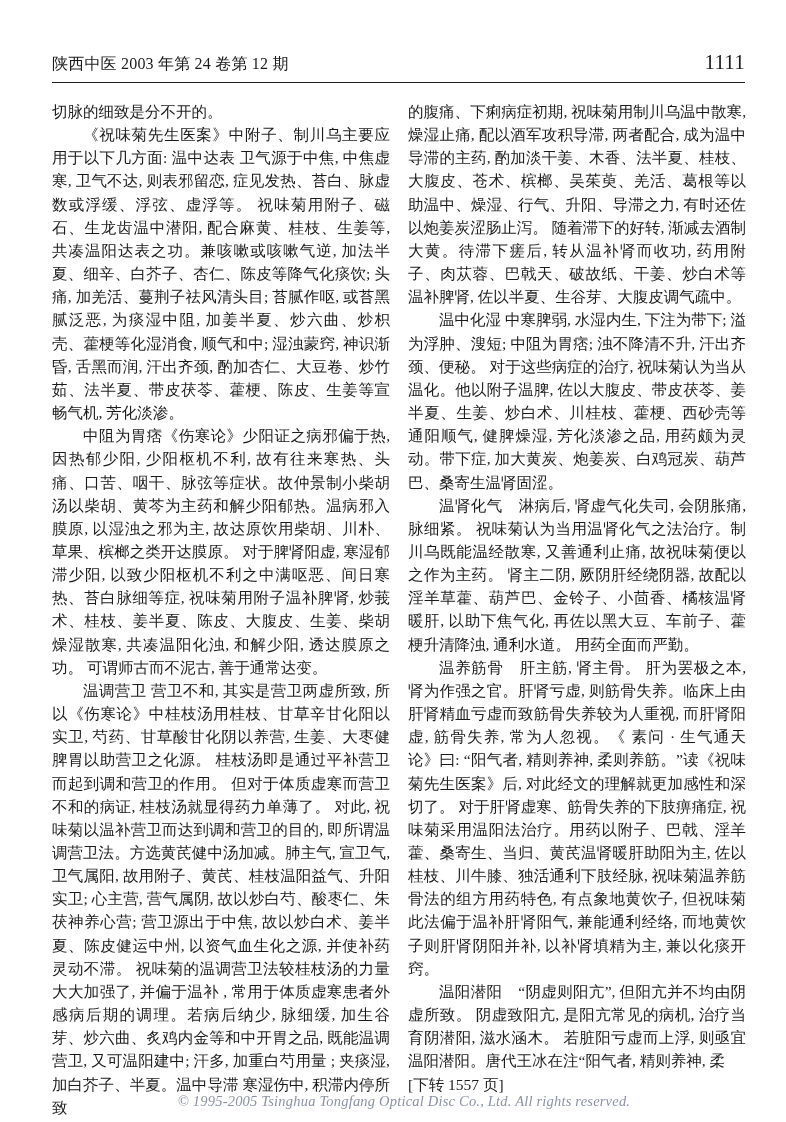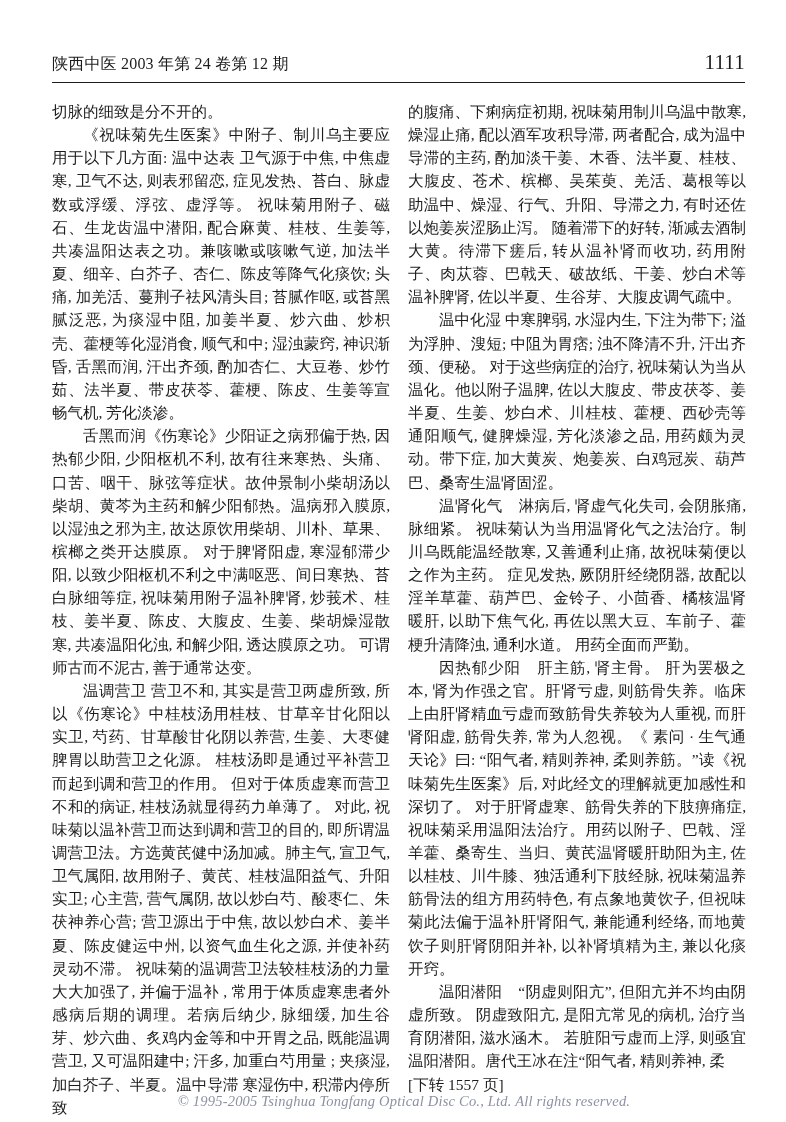--- a/index.html
+++ b/index.html
@@ -45,39 +45,39 @@
   <div class="body-columns">
 
     <div class="col">
       <p>
         <span>切脉的细致是分不开的。</span>
       </p>
       <p class="indent">
         <span class="intro">《祝味菊先生医案》中附子、制川乌主要应用于以下几方面: </span><span class="sec">温中达表</span><span> 卫气源于中焦, 中焦虚寒, 卫气不达, 则表邪留恋, 症见发热、苔白、脉虚数或浮缓、浮弦、虚浮等。 祝味菊用附子、磁石、生龙齿温中潜阳, 配合麻黄、桂枝、生姜等, 共凑温阳达表之功。兼咳嗽或咳嗽气逆, 加法半夏、细辛、白芥子、杏仁、陈皮等降气化痰饮; 头痛, 加羌活、蔓荆子祛风清头目; 苔腻作呕, 或苔黑腻泛恶, 为痰湿中阻, 加姜半夏、炒六曲、炒枳壳、藿梗等化湿消食, 顺气和中; 湿浊蒙窍, 神识渐昏, 舌黑而润, 汗出齐颈, 酌加杏仁、大豆卷、炒竹茹、法半夏、带皮茯苓、藿梗、陈皮、生姜等宣畅气机, 芳化淡渗。</span>
       </p>
       <p class="indent">
-        <span class="sec">舌黑而润</span><span>《伤寒论》少阳证之病邪偏于热, 因热郁少阳, 少阳枢机不利, 故有往来寒热、头痛、口苦、咽干、脉弦等症状。故仲景制小柴胡汤以柴胡、黄芩为主药和解少阳郁热。温病邪入膜原, 以湿浊之邪为主, 故达原饮用柴胡、川朴、草果、槟榔之类开达膜原。 对于脾肾阳虚, 寒湿郁滞少阳, 以致少阳枢机不利之中满呕恶、间日寒热、苔白脉细等症, 祝味菊用附子温补脾肾, 炒莪术、桂枝、姜半夏、陈皮、大腹皮、生姜、柴胡燥湿散寒, 共凑温阳化浊, 和解少阳, 透达膜原之功。 可谓师古而不泥古, 善于通常达变。</span>
+        <span class="sec">中阻为胃痞</span><span>《伤寒论》少阳证之病邪偏于热, 因热郁少阳, 少阳枢机不利, 故有往来寒热、头痛、口苦、咽干、脉弦等症状。故仲景制小柴胡汤以柴胡、黄芩为主药和解少阳郁热。温病邪入膜原, 以湿浊之邪为主, 故达原饮用柴胡、川朴、草果、槟榔之类开达膜原。 对于脾肾阳虚, 寒湿郁滞少阳, 以致少阳枢机不利之中满呕恶、间日寒热、苔白脉细等症, 祝味菊用附子温补脾肾, 炒莪术、桂枝、姜半夏、陈皮、大腹皮、生姜、柴胡燥湿散寒, 共凑温阳化浊, 和解少阳, 透达膜原之功。 可谓师古而不泥古, 善于通常达变。</span>
       </p>
       <p class="indent">
         <span class="sec">温调营卫</span><span> 营卫不和, 其实是营卫两虚所致, 所以《伤寒论》中桂枝汤用桂枝、甘草辛甘化阳以实卫, 芍药、甘草酸甘化阴以养营, 生姜、大枣健脾胃以助营卫之化源。 桂枝汤即是通过平补营卫而起到调和营卫的作用。 但对于体质虚寒而营卫不和的病证, 桂枝汤就显得药力单薄了。 对此, 祝味菊以温补营卫而达到调和营卫的目的, 即所谓温调营卫法。方选黄芪健中汤加减。肺主气, 宣卫气, 卫气属阳, 故用附子、黄芪、桂枝温阳益气、升阳实卫; 心主营, 营气属阴, 故以炒白芍、酸枣仁、朱茯神养心营; 营卫源出于中焦, 故以炒白术、姜半夏、陈皮健运中州, 以资气血生化之源, 并使补药灵动不滞。 祝味菊的温调营卫法较桂枝汤的力量大大加强了, 并偏于温补 , 常用于体质虚寒患者外感病后期的调理。若病后纳少, 脉细缓, 加生谷芽、炒六曲、炙鸡内金等和中开胃之品, 既能温调营卫, 又可温阳建中; 汗多, 加重白芍用量 ; 夹痰湿, 加白芥子、半夏。</span><span class="sec">温中导滞</span><span> 寒湿伤中, 积滞内停所致</span>
       </p>
     </div>
 
     <div class="col">
       <p>
         <span>的腹痛、下痢病症初期, 祝味菊用制川乌温中散寒, 燥湿止痛, 配以酒军攻积导滞, 两者配合, 成为温中导滞的主药, 酌加淡干姜、木香、法半夏、桂枝、大腹皮、苍术、槟榔、吴茱萸、羌活、葛根等以助温中、燥湿、行气、升阳、导滞之力, 有时还佐以炮姜炭涩肠止泻。 随着滞下的好转, 渐减去酒制大黄。待滞下瘥后, 转从温补肾而收功, 药用附子、肉苁蓉、巴戟天、破故纸、干姜、炒白术等温补脾肾, 佐以半夏、生谷芽、大腹皮调气疏中。</span>
       </p>
       <p class="indent">
         <span class="sec">温中化湿</span><span> 中寒脾弱, 水湿内生, 下注为带下; 溢为浮肿、溲短; 中阻为胃痞; 浊不降清不升, 汗出齐颈、便秘。 对于这些病症的治疗, 祝味菊认为当从温化。他以附子温脾, 佐以大腹皮、带皮茯苓、姜半夏、生姜、炒白术、川桂枝、藿梗、西砂壳等通阳顺气, 健脾燥湿, 芳化淡渗之品, 用药颇为灵动。带下症, 加大黄炭、炮姜炭、白鸡冠炭、葫芦巴、桑寄生温肾固涩。</span>
       </p>
       <p class="indent">
-        <span class="sec">温肾化气</span><span>　淋病后, 肾虚气化失司, 会阴胀痛, 脉细紧。 祝味菊认为当用温肾化气之法治疗。制川乌既能温经散寒, 又善通利止痛, 故祝味菊便以之作为主药。 症见发热, 厥阴肝经绕阴器, 故配以淫羊草藿、葫芦巴、金铃子、小茴香、橘核温肾暖肝, 以助下焦气化, 再佐以黑大豆、车前子、藿梗升清降浊, 通利水道。 用药全面而严勤。</span>
+        <span class="sec">温肾化气</span><span>　淋病后, 肾虚气化失司, 会阴胀痛, 脉细紧。 祝味菊认为当用温肾化气之法治疗。制川乌既能温经散寒, 又善通利止痛, 故祝味菊便以之作为主药。 肾主二阴, 厥阴肝经绕阴器, 故配以淫羊草藿、葫芦巴、金铃子、小茴香、橘核温肾暖肝, 以助下焦气化, 再佐以黑大豆、车前子、藿梗升清降浊, 通利水道。 用药全面而严勤。</span>
       </p>
       <p class="indent">
-        <span class="sec">因热郁少阳</span><span>　肝主筋, 肾主骨。 肝为罢极之本, 肾为作强之官。肝肾亏虚, 则筋骨失养。临床上由肝肾精血亏虚而致筋骨失养较为人重视, 而肝肾阳虚, 筋骨失养, 常为人忽视。《 素问 · 生气通天论》曰: “阳气者, 精则养神, 柔则养筋。”读《祝味菊先生医案》后, 对此经文的理解就更加感性和深切了。 对于肝肾虚寒、筋骨失养的下肢痹痛症, 祝味菊采用温阳法治疗。用药以附子、巴戟、淫羊藿、桑寄生、当归、黄芪温肾暖肝助阳为主, 佐以桂枝、川牛膝、独活通利下肢经脉, 祝味菊温养筋骨法的组方用药特色, 有点象地黄饮子, 但祝味菊此法偏于温补肝肾阳气, 兼能通利经络, 而地黄饮子则肝肾阴阳并补, 以补肾填精为主, 兼以化痰开窍。</span>
+        <span class="sec">温养筋骨</span><span>　肝主筋, 肾主骨。 肝为罢极之本, 肾为作强之官。肝肾亏虚, 则筋骨失养。临床上由肝肾精血亏虚而致筋骨失养较为人重视, 而肝肾阳虚, 筋骨失养, 常为人忽视。《 素问 · 生气通天论》曰: “阳气者, 精则养神, 柔则养筋。”读《祝味菊先生医案》后, 对此经文的理解就更加感性和深切了。 对于肝肾虚寒、筋骨失养的下肢痹痛症, 祝味菊采用温阳法治疗。用药以附子、巴戟、淫羊藿、桑寄生、当归、黄芪温肾暖肝助阳为主, 佐以桂枝、川牛膝、独活通利下肢经脉, 祝味菊温养筋骨法的组方用药特色, 有点象地黄饮子, 但祝味菊此法偏于温补肝肾阳气, 兼能通利经络, 而地黄饮子则肝肾阴阳并补, 以补肾填精为主, 兼以化痰开窍。</span>
       </p>
       <p class="indent">
         <span class="sec">温阳潜阳</span><span>　“阴虚则阳亢”, 但阳亢并不均由阴虚所致。 阴虚致阳亢, 是阳亢常见的病机, 治疗当育阴潜阳, 滋水涵木。 若脏阳亏虚而上浮, 则亟宜温阳潜阳。唐代王冰在注“阳气者, 精则养神, 柔</span>
       </p>
       <p>
         <span class="jump">[下转 1557 页]</span>
       </p>
     </div>
 
   </div>

